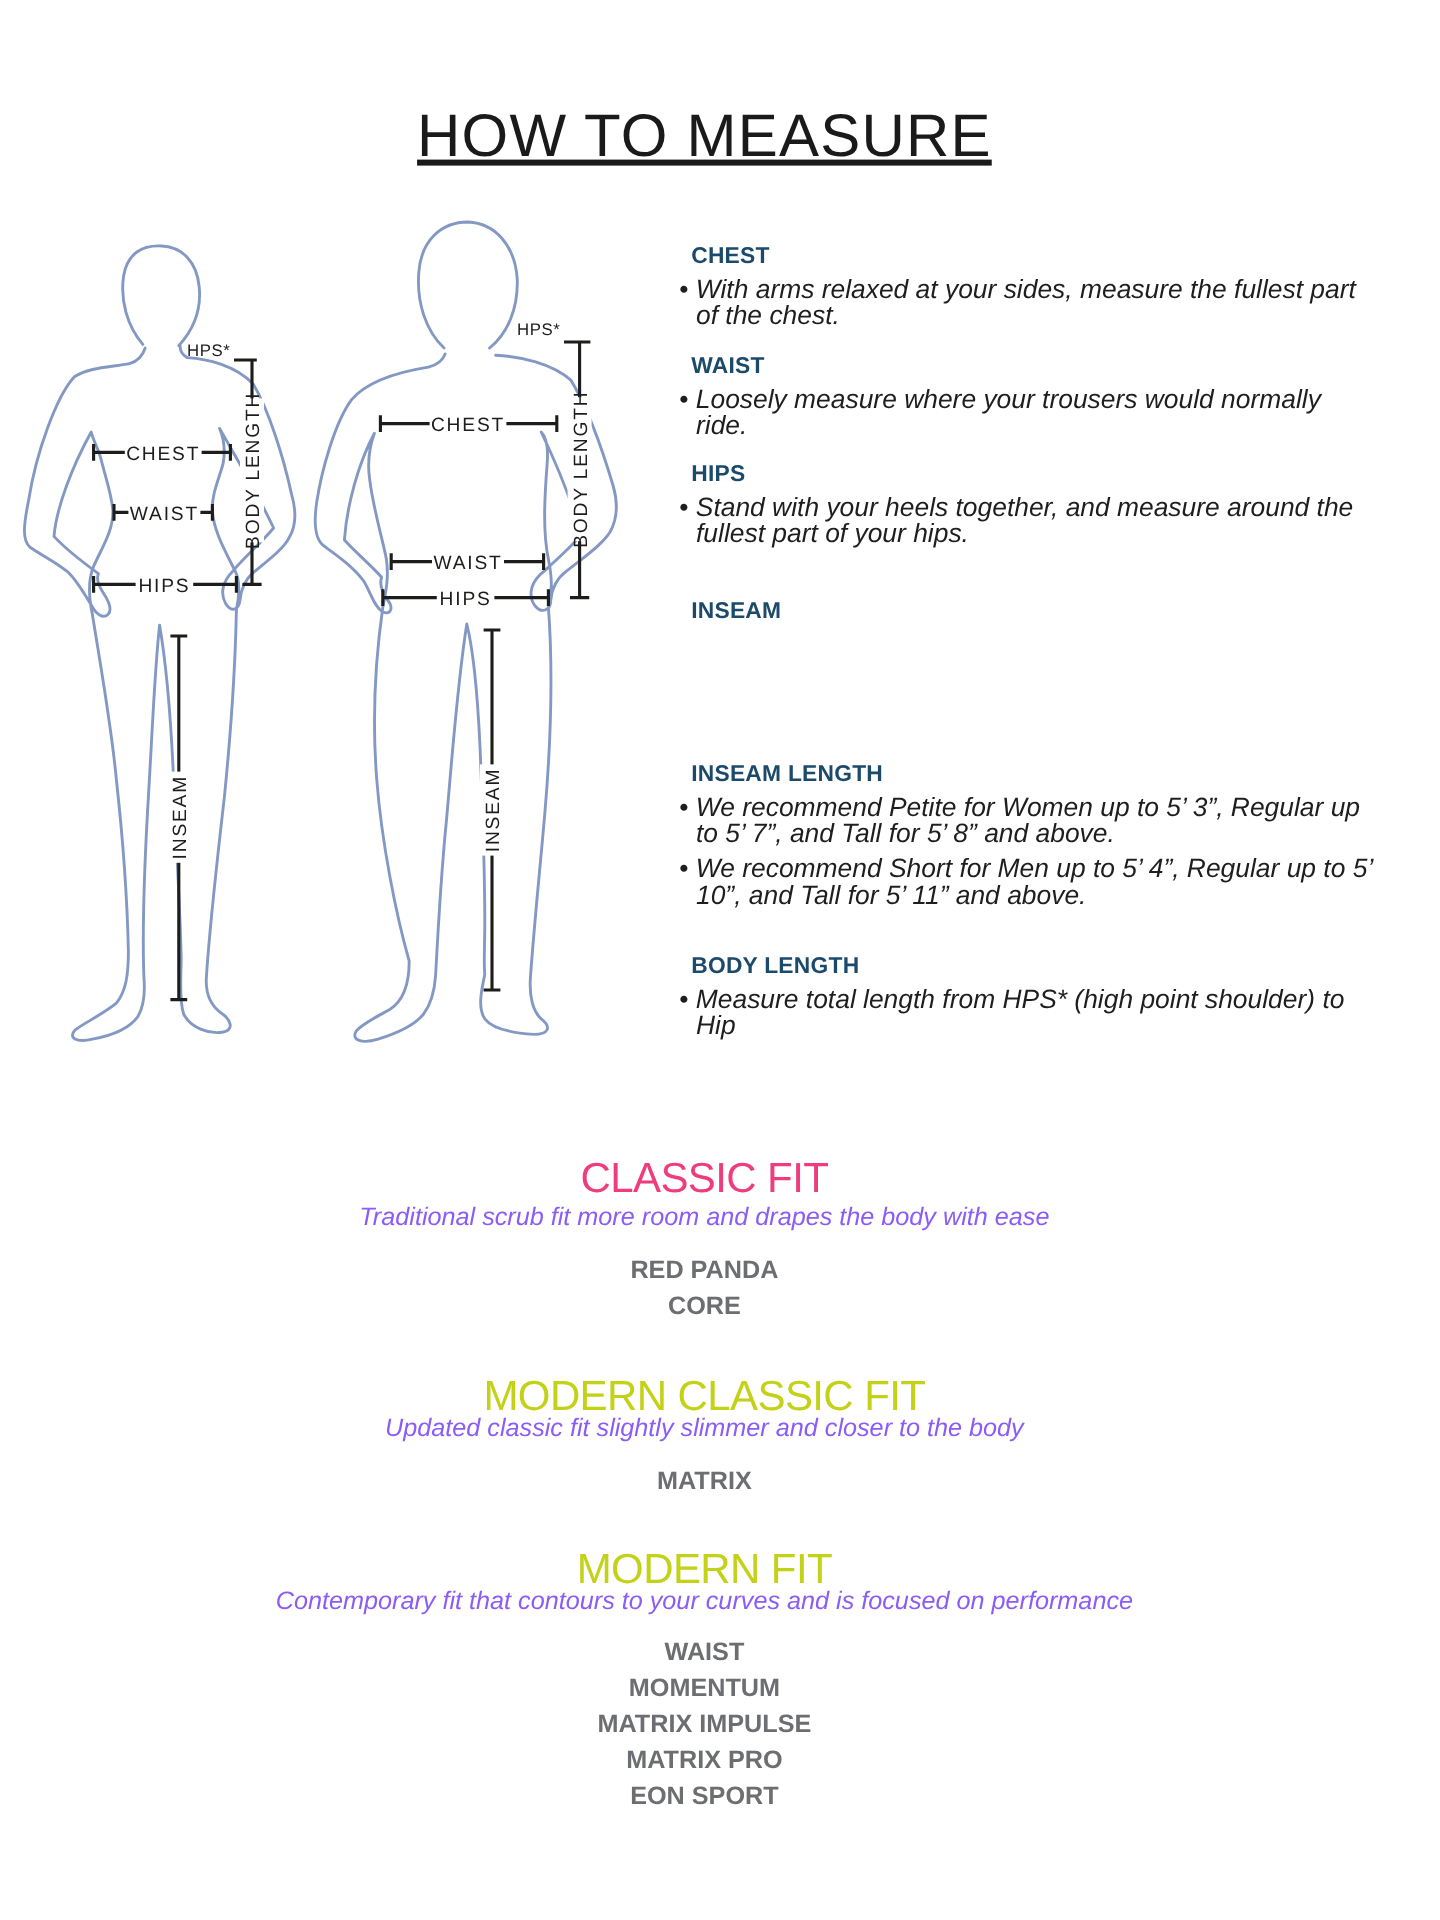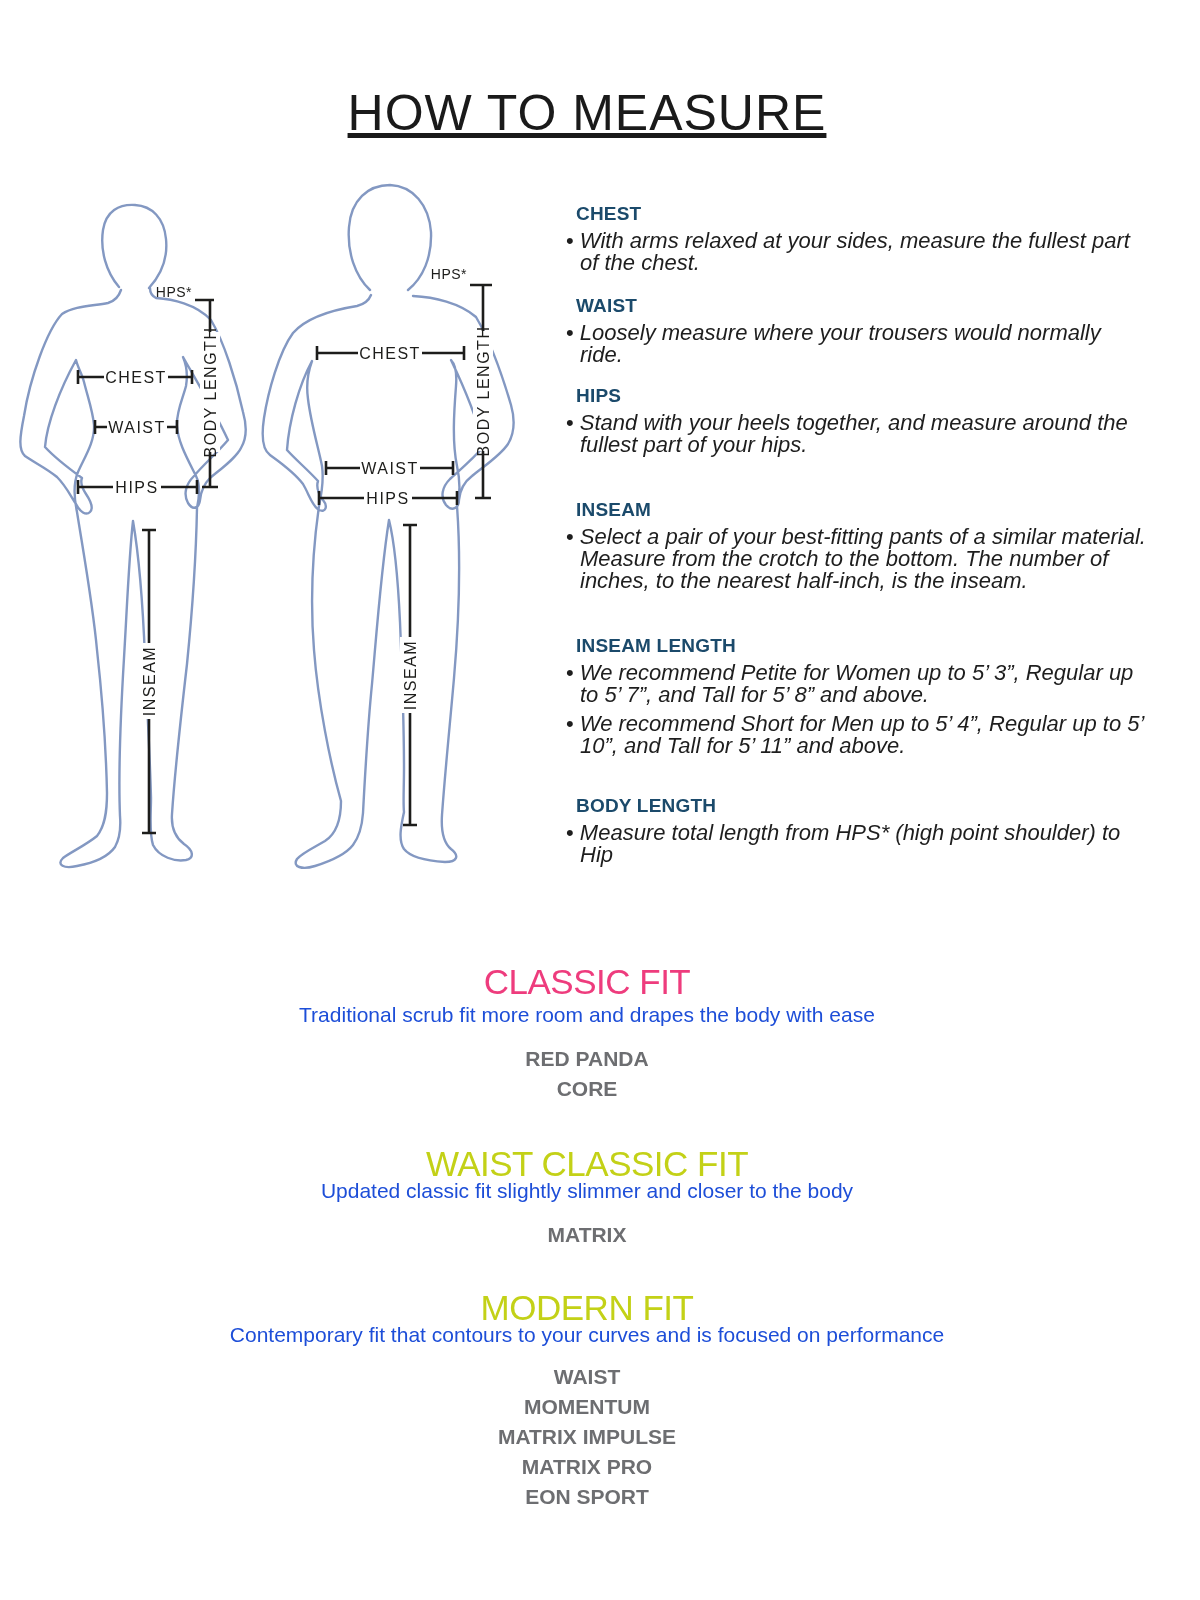--- a/index.html
+++ b/index.html
@@ -33,21 +33,21 @@
   .bullet .dot{font-style:normal;}
   
   .fit-head{
     position:absolute;left:0;width:1174px;text-align:center;
     font-size:35px;font-weight:400;letter-spacing:-0.5px;
   }
   .fit-head.pink{color:#ee3c7d;}
   .fit-head.green{color:#c3d117;}
   .fit-sub{
     position:absolute;left:0;width:1174px;text-align:center;
-    font-size:21px;color:#1d4ed8;
+    font-style:italic;font-size:21px;color:#8b5cf6;
   }
   .fit-prods{
     position:absolute;left:0;width:1174px;text-align:center;
     font-size:21px;font-weight:700;color:#6d6e71;line-height:30px;
   }
 </style>
 </head>
 <body>
 
 <h1 class="title">HOW TO MEASURE</h1>
@@ -174,42 +174,41 @@
   <div class="bullet"><span class="dot">•</span> <span>Loosely measure where your trousers would normally ride.</span></div>
 </div>
 
 <div class="sec" style="top:385px">
   <h2>HIPS</h2>
   <div class="bullet"><span class="dot">•</span> <span>Stand with your heels together, and measure around the fullest part of your hips.</span></div>
 </div>
 
 <div class="sec" style="top:499px">
   <h2>INSEAM</h2>
-  <div class="bullet"><span class="dot">•</span> <span>Select a pair of your best-fitting pants of a similar material. Measure from the crotch to the bottom. The number of inches, to the nearest half-inch, is the inseam.</span></div>
 </div>
 
 <div class="sec" style="top:635px">
   <h2>INSEAM LENGTH</h2>
   <div class="bullet"><span class="dot">•</span> <span>We recommend Petite for Women up to 5’ 3”, Regular up to 5’ 7”, and Tall for 5’ 8” and above.</span></div>
   <div class="bullet"><span class="dot">•</span> <span>We recommend Short for Men up to 5’ 4”, Regular up to 5’ 10”, and Tall for 5’ 11” and above.</span></div>
 </div>
 
 <div class="sec" style="top:795px">
   <h2>BODY LENGTH</h2>
   <div class="bullet"><span class="dot">•</span> <span>Measure total length from HPS* (high point shoulder) to Hip</span></div>
 </div>
 
 <div class="fit-head pink" style="top:962px">CLASSIC FIT</div>
 <div class="fit-sub" style="top:1003px">Traditional scrub fit more room and drapes the body with ease</div>
 <div class="fit-prods" style="top:1044px">
   <div>RED PANDA</div>
   <div>CORE</div>
 </div>
 
-<div class="fit-head green" style="top:1144px">WAIST CLASSIC FIT</div>
+<div class="fit-head green" style="top:1144px">MODERN CLASSIC FIT</div>
 <div class="fit-sub" style="top:1179px">Updated classic fit slightly slimmer and closer to the body</div>
 <div class="fit-prods" style="top:1220px">
   <div>MATRIX</div>
 </div>
 
 <div class="fit-head green" style="top:1288px">MODERN FIT</div>
 <div class="fit-sub" style="top:1323px">Contemporary fit that contours to your curves and is focused on performance</div>
 <div class="fit-prods" style="top:1362px">
   <div>WAIST</div>
   <div>MOMENTUM</div>

